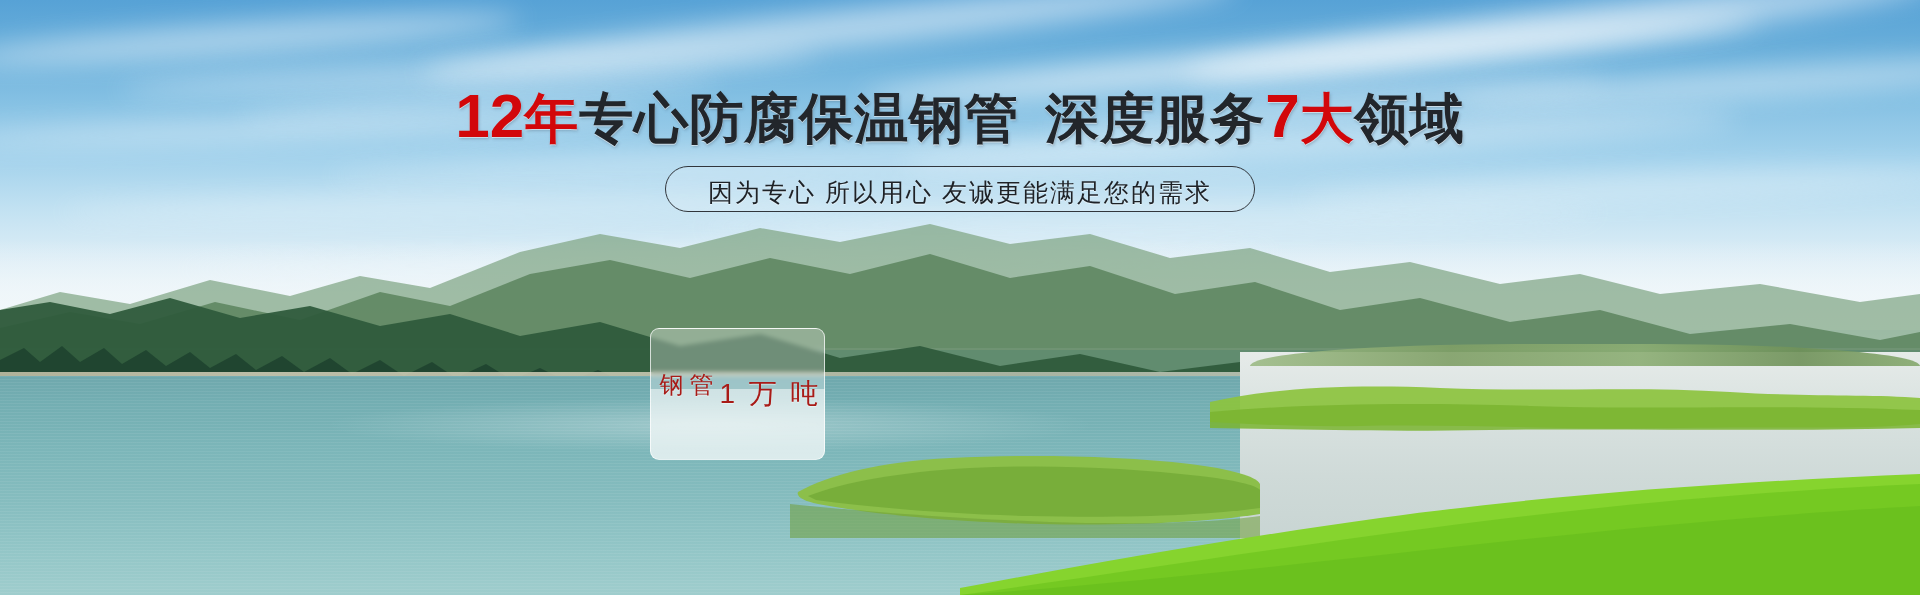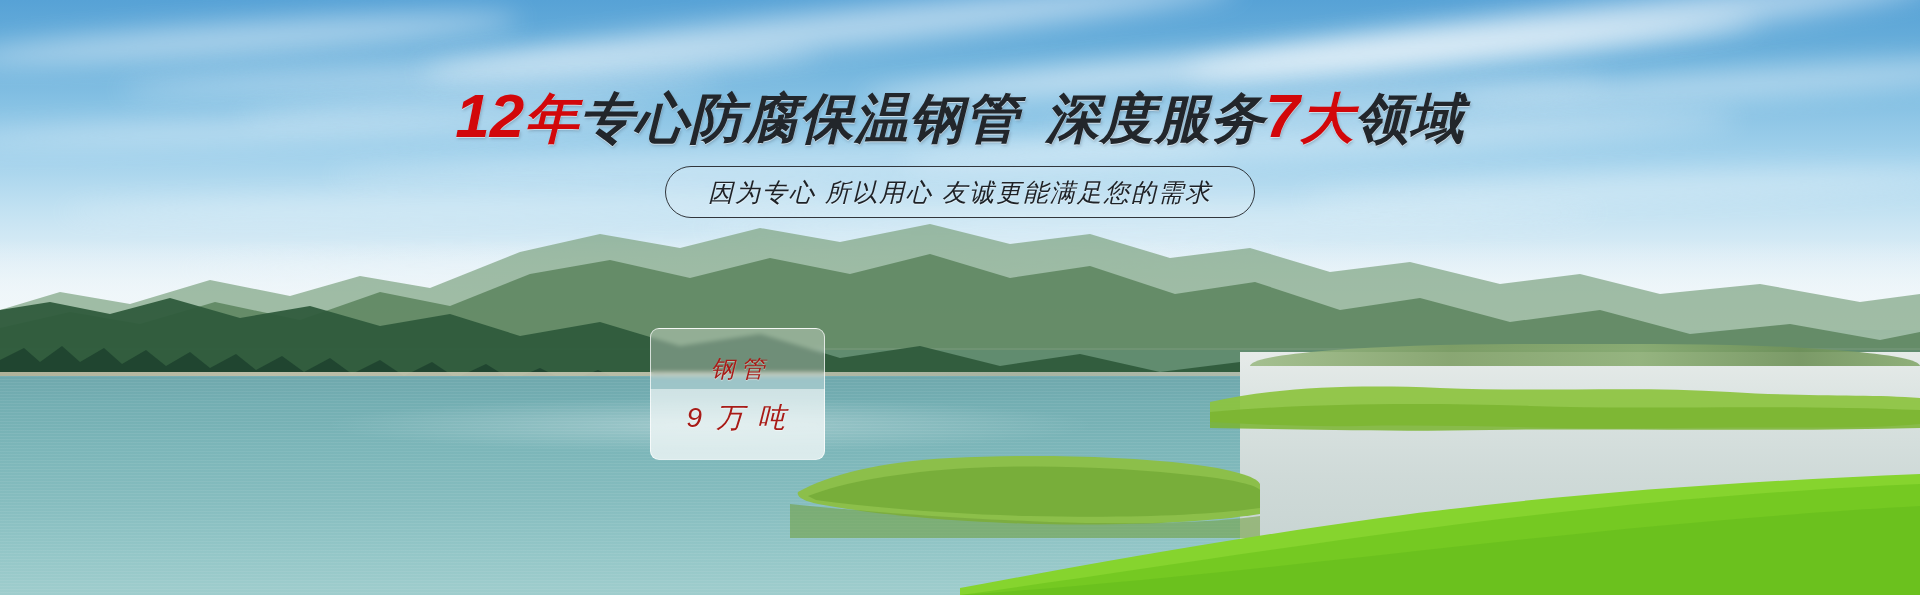--- a/index.html
+++ b/index.html
@@ -6,21 +6,20 @@
   html,body{margin:0;padding:0;background:#fff;}
   *{box-sizing:border-box;}
 
   .banner{
     position:relative;
     width:1920px;
     height:595px;
     overflow:hidden;
     font-family:"Liberation Sans","DejaVu Sans",sans-serif;
     background:#7fb8de;
-    font-style:italic;
   }
 
   
   .sky{
     position:absolute; left:0; top:0; width:1920px; height:330px;
     background:
       linear-gradient(to bottom,
         #57a2d6 0%,
         #68aeda 14%,
         #84c0e3 30%,
@@ -146,21 +145,21 @@
   .hl-dark{color:#22262b;}
   .hl-gap{display:inline-block; width:26px;}
 
   
   .subtitle-wrap{
     position:absolute; left:0; top:166px; width:1920px;
     display:flex; justify-content:center;
   }
   .subtitle{
     display:inline-block;
-    padding:9px 42px 9px;
+    padding:9px 42px 3px;
     border:1.5px solid #31363c;
     border-radius:30px;
     background:rgba(255,255,255,0.14);
     color:#1e2227;
     font-size:25px;
     letter-spacing:2px;
     line-height:32px;
     white-space:nowrap;
     text-shadow:0 1px 0 rgba(255,255,255,.5);
   }
@@ -177,21 +176,21 @@
     height:132px;
     border:1px solid rgba(255,255,255,0.72);
     border-radius:9px;
     background:linear-gradient(to bottom,
        rgba(255,255,255,0.30) 0%,
        rgba(255,255,255,0.30) 46%,
        rgba(255,255,255,0.66) 46%,
        rgba(255,255,255,0.72) 100%);
     backdrop-filter:blur(2px);
     display:flex;
-    flex-direction:column;
+    flex-direction:row;
     align-items:center;
     justify-content:center;
     text-align:center;
     color:#a81b17;
   }
   .card-label{
     font-size:24px;
     letter-spacing:6px;
     text-indent:6px;
     line-height:30px;
@@ -297,21 +296,21 @@
 
   <div class="subtitle-wrap">
     <div class="subtitle">因为专心 所以用心 友诚更能满足您的需求</div>
   </div>
 
   <div class="cards">
 
     <div class="card">
       <div class="card-label">钢管</div>
       <div class="card-value">
-        <span>9 万 吨</span>
+        <span>1 万 吨</span>
       </div>
     </div>
 
 
 
   </div>
 
 </div>
 
 </body></html>

